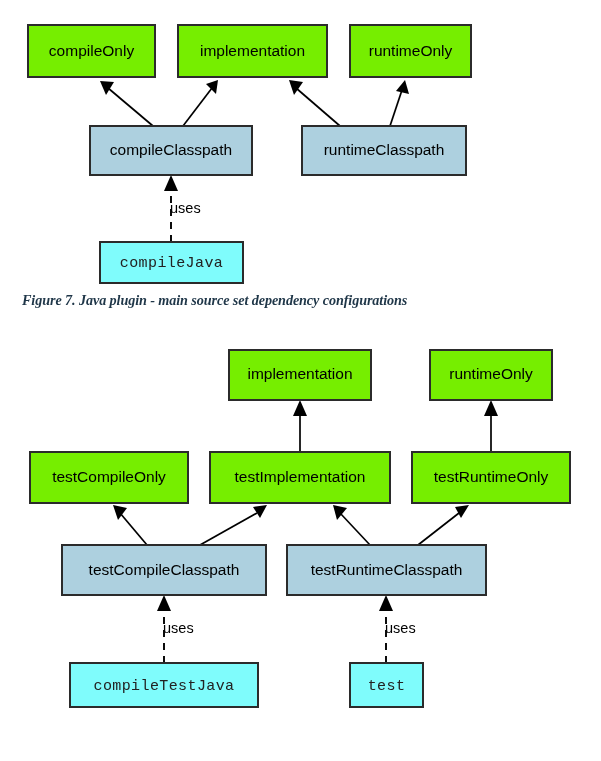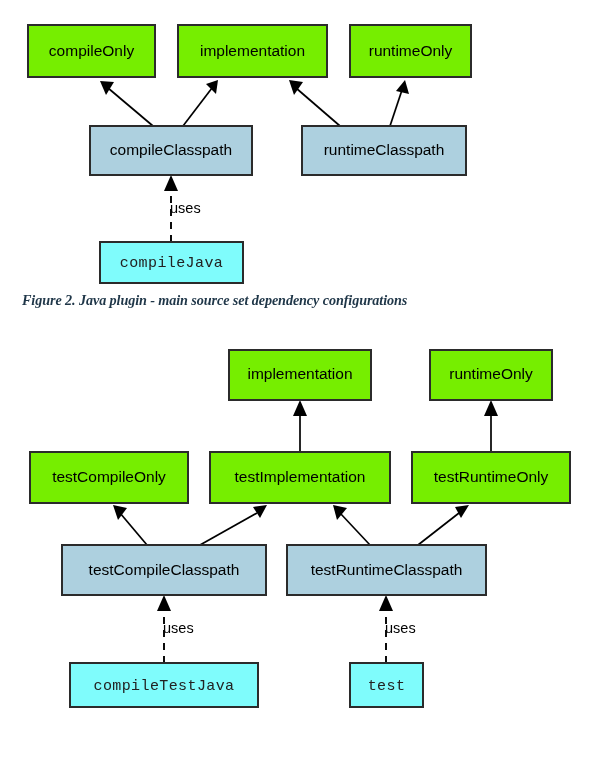--- a/index.html
+++ b/index.html
@@ -139,21 +139,21 @@
     </g>
 
     <text class="uses-label" x="170" y="209">uses</text>
 
     <g>
       <rect class="node-box" x="100" y="242" width="143" height="41" fill="#7ffcfc"></rect>
       <text class="node-label-mono" x="171.5" y="263">compileJava</text>
     </g>
   </svg>
 
-  <div id="caption-fig2" class="fig-caption">Figure 2. Java plugin - main source set dependency configurations</div>
+  <div id="caption-fig2" class="fig-caption">Figure 7. Java plugin - main source set dependency configurations</div>
 </div>
 
 <div id="figure3" class="figure-block">
   <svg class="diagram" width="601" height="382" viewBox="0 0 601 382">
 
     <g>
       <line class="edge-line" x1="300" y1="122" x2="300" y2="83"></line>
       <polygon class="edge-arrowhead" points="300,70 307,86 293,86"></polygon>
     </g>
 

